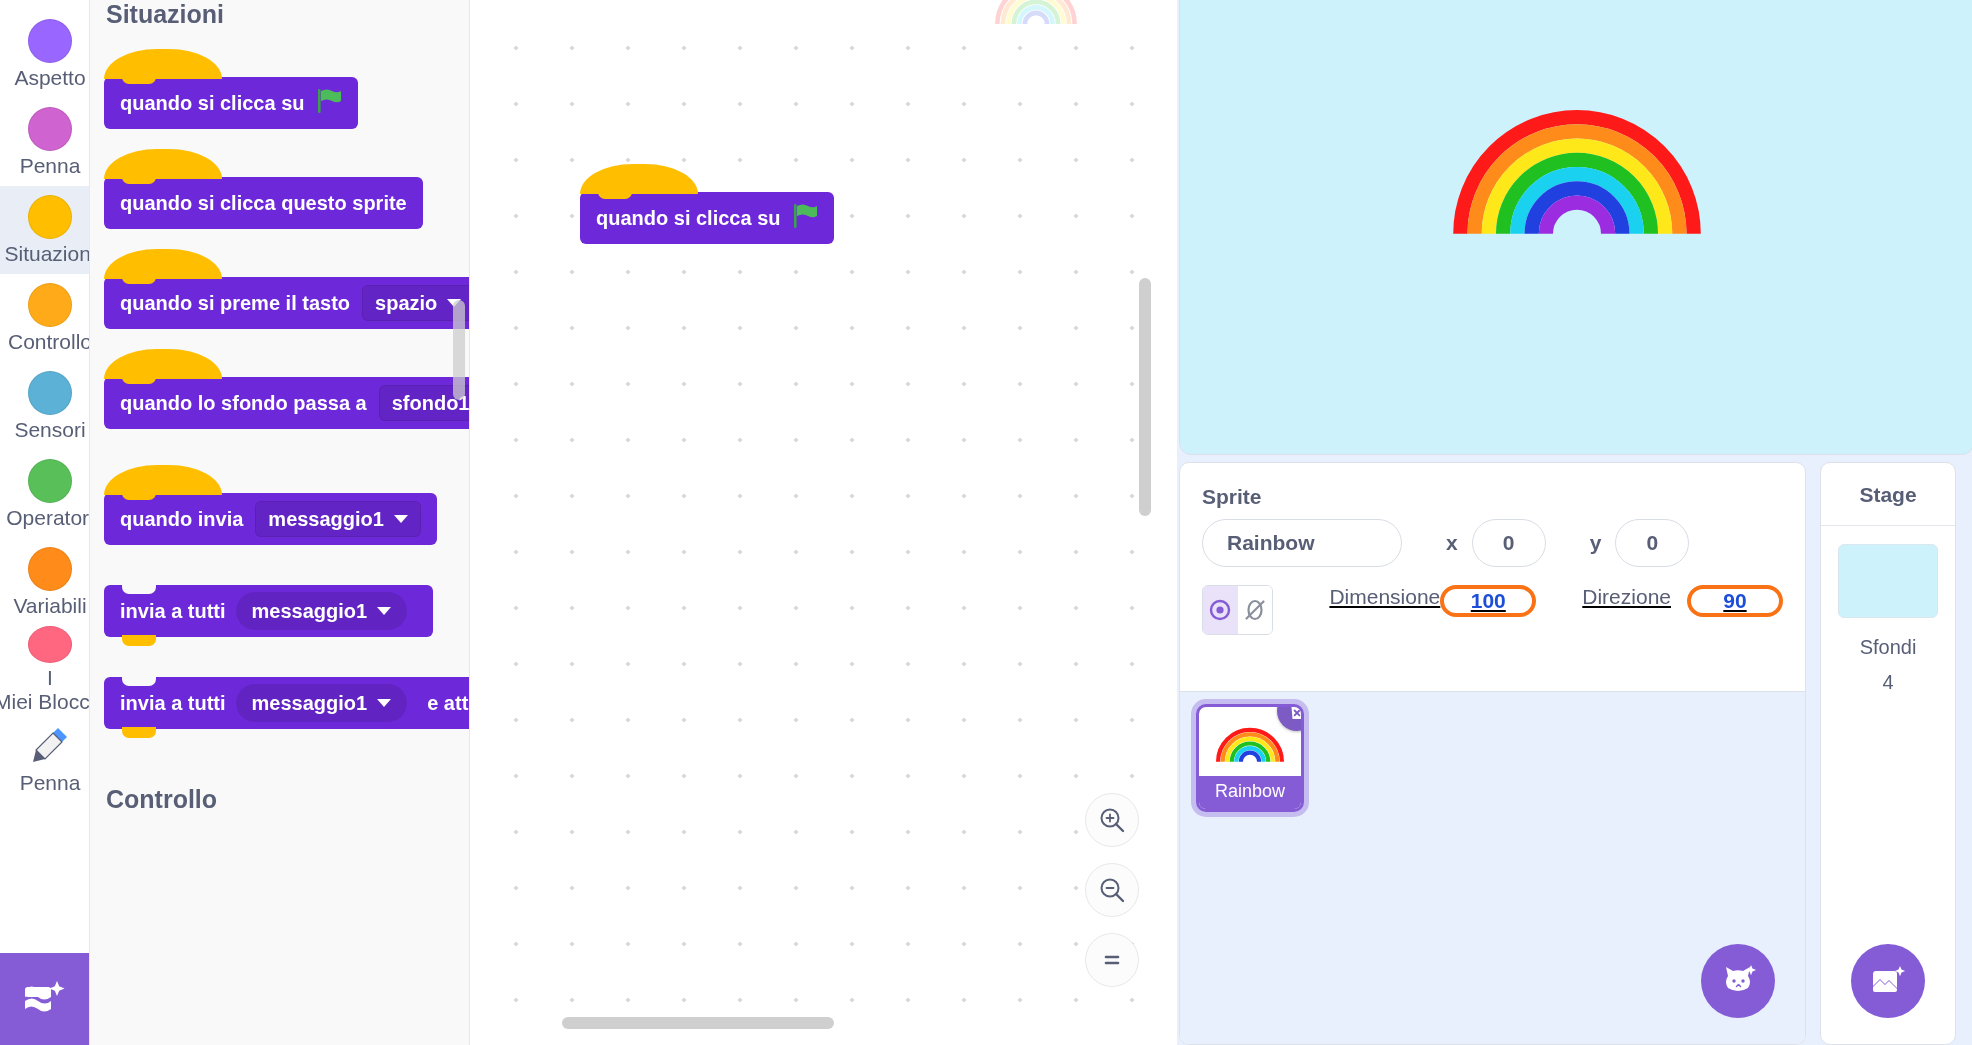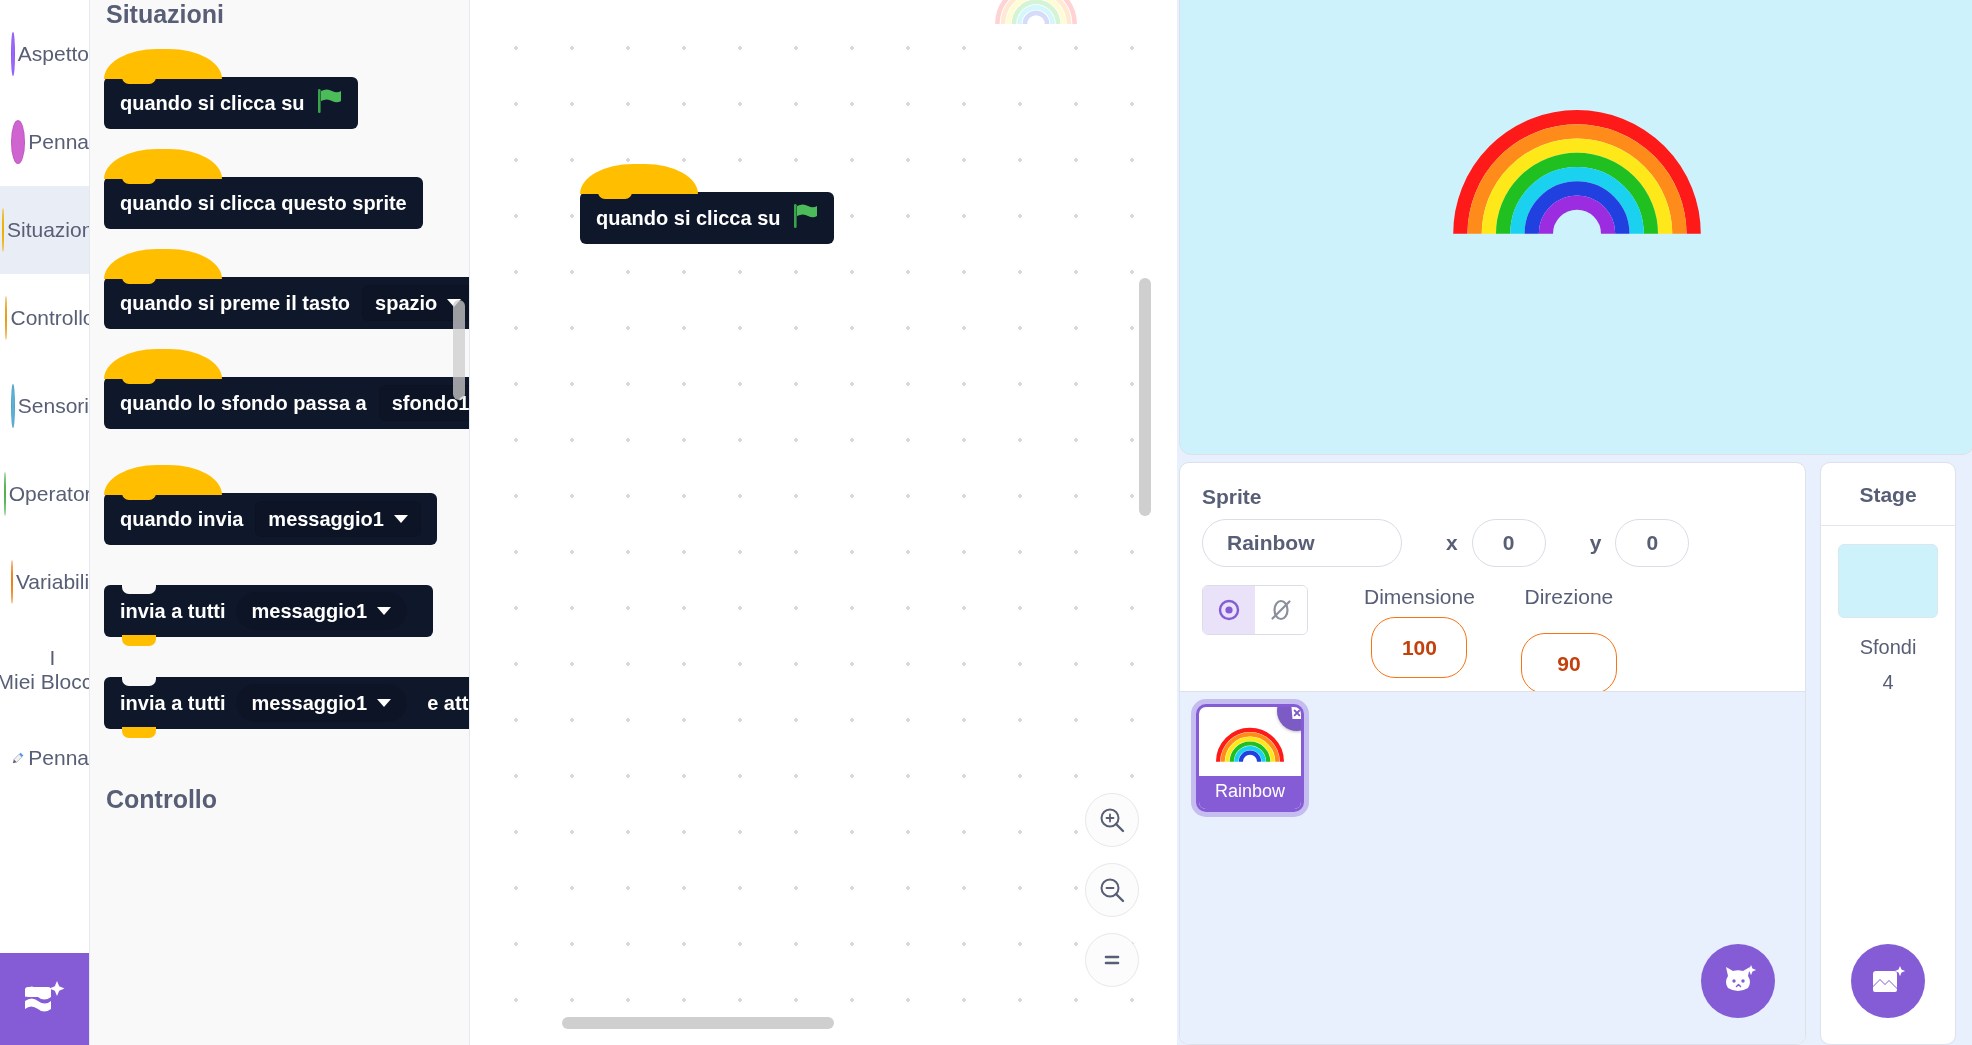--- a/index.html
+++ b/index.html
@@ -15,21 +15,21 @@
   .cat-col {
     width: 90px; height: 1045px; background: #ffffff;
     border-right: 1px solid #e6e8f0;
     display: flex; flex-direction: column; align-items: flex-end;
     position: relative; flex: 0 0 90px;
     overflow: hidden;
   }
   .cat-scroll { width: 90px; position: relative; }
   .cat-item {
     width: 90px; height: 88px;
-    display: flex; flex-direction: row; align-items: center; justify-content: center;
+    display: flex; flex-direction: column; align-items: center; justify-content: center;
     gap: 3px; cursor: pointer; position: relative;
     padding-left: 12px;
   }
   .cat-item.selected { background: #e9eef6; }
   .cat-dot { width: 44px; height: 44px; border-radius: 50%; border: 1px solid rgba(0,0,0,.08); }
   .cat-label {
     font-size: 21px; color: #575e75; white-space: nowrap; line-height: 1.1;
     text-align: center;
   }
   .cat-label.two { line-height: 1.15; }
@@ -47,21 +47,21 @@
     border-right: 1px solid #e6e8f0;
   }
   .pal-heading {
     font-size: 25px; font-weight: bold; color: #575e75;
     padding-left: 8px;
   }
   .blocks-wrap { position: absolute; top: -12px; left: 8px; width: 372px; }
 
   .block {
     position: relative; display: inline-flex; align-items: center;
-    background: #0f172a; color: #fff; font-size: 20px; font-weight: bold;
+    background: #6d28d9; color: #fff; font-size: 20px; font-weight: bold;
     padding: 0 16px; height: 52px; border-radius: 6px;
     margin-left: 6px;
     filter: drop-shadow(0 0 0 rgba(0,0,0,0));
   }
   .block .txt { white-space: nowrap; }
 
   
   .hat { margin-top: 30px; }
   .hat::before {
     content: ""; position: absolute; left: 0; top: -28px;
@@ -191,28 +191,28 @@
     display: flex; align-items: center; justify-content: center;
     font-size: 21px; color: #575e75; font-weight: bold;
   }
   .sprite-row2 { display: flex; align-items: flex-start; margin-top: 18px; }
   .vis-toggle { display: flex; border: 1px solid #d9dde5; border-radius: 6px; overflow: hidden; }
   .vis-btn {
     width: 52px; height: 48px; display: flex; align-items: center; justify-content: center;
     background: #fff; cursor: pointer;
   }
   .vis-btn.active { background: #e9e2f8; }
-  .field-group { display: flex; flex-direction: column; align-items: center; margin-left: 56px; }
+  .field-group { display: flex; flex-direction: row; align-items: flex-start; margin-left: 56px; text-decoration: underline; }
   .field-group.dir { margin-left: 46px; gap: 16px; }
   .fg-label { font-size: 21px; color: #575e75; margin-bottom: 8px; }
   .fg-input {
-    width: 96px; height: 61px; border-radius: 24px;
-    border: 1px solid #f97316; background: #fff;
+    width: 96px; height: 32px; border-radius: 24px;
+    border: 4px solid #f97316; background: #fff;
     display: flex; align-items: center; justify-content: center;
-    font-size: 21px; color: #c2410c; font-weight: bold;
+    font-size: 21px; color: #1d4ed8; font-weight: bold;
   }
 
   .sprite-list {
     position: absolute; left: 0; right: 0; top: 228px; bottom: 0;
     background: #e9f0fd; border-top: 1px solid #dde1e9;
     padding: 12px 16px;
   }
   .sprite-tile {
     position: relative; width: 108px; height: 108px;
     background: #fff; border: 3px solid #855cd6; border-radius: 10px;

